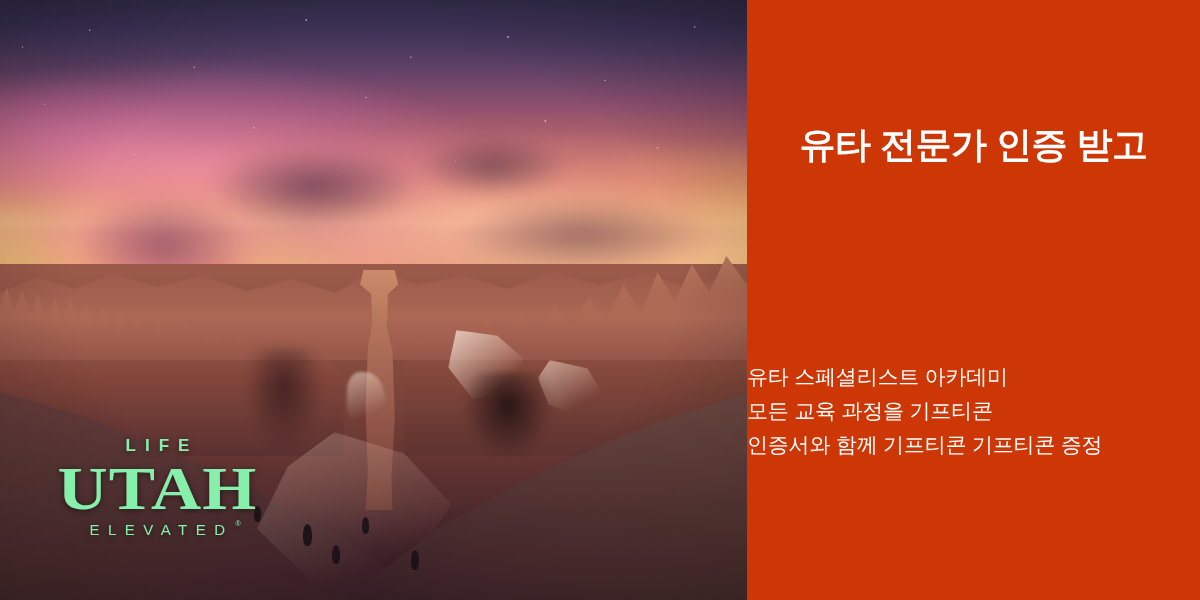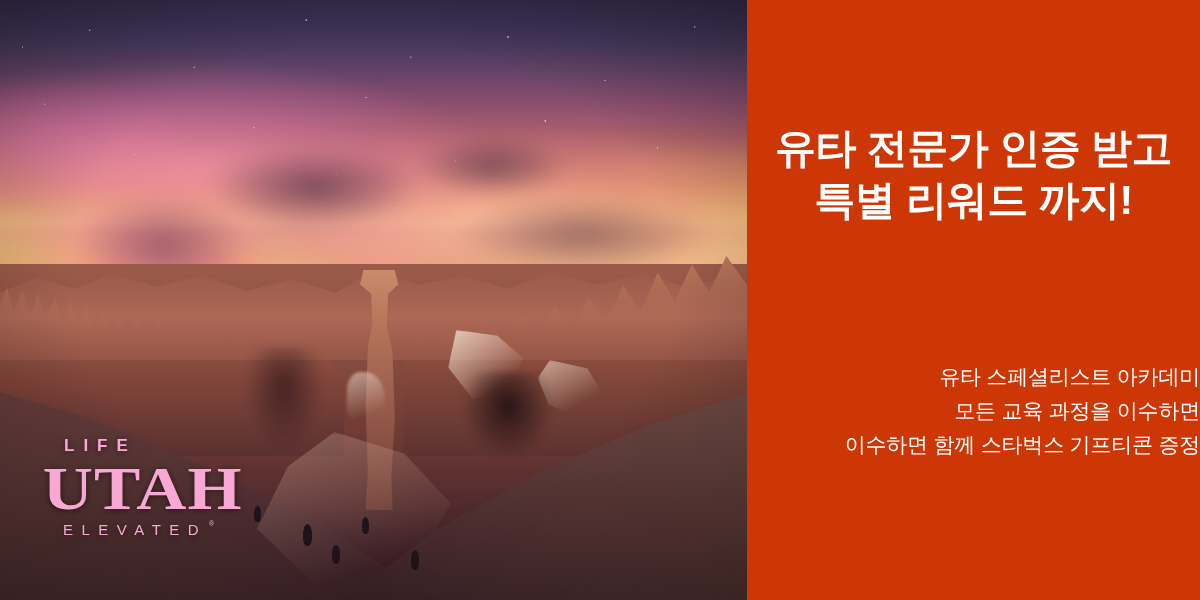--- a/index.html
+++ b/index.html
@@ -152,37 +152,37 @@
   .t2{left:44.5%;bottom:6%;width:8px;height:19px;}
   .t3{left:48.5%;bottom:11%;width:7px;height:17px;}
   .t4{left:55%;bottom:5%;width:8px;height:20px;}
   .t5{left:34%;bottom:13%;width:7px;height:16px;}
 
   .photo-vig{position:absolute;inset:0;pointer-events:none;
     background:radial-gradient(ellipse 78% 74% at 50% 46%,rgba(0,0,0,0) 52%,rgba(0,0,0,.34) 100%);}
 
   
   .logo{position:absolute;left:55px;top:437px;width:205px;
-    text-align:left;color:#f9a8d4;filter:drop-shadow(0 1px 3px rgba(0,0,0,.55));}
+    text-align:center;color:#86efac;filter:drop-shadow(0 1px 3px rgba(0,0,0,.55));}
   .logo-life{font-size:17px;font-weight:bold;letter-spacing:9px;
     line-height:1;padding-left:9px;}
   .logo-utah{font-family:"Liberation Serif","DejaVu Serif",serif;
     font-weight:bold;font-size:62px;line-height:.96;letter-spacing:1px;
     margin:5px 0 2px;transform:scaleX(1.12);}
   .logo-elev{font-size:15px;font-weight:normal;letter-spacing:8.5px;
     line-height:1;padding-left:8px;position:relative;display:inline-block;}
   .logo-tm{position:absolute;right:-7px;top:-2px;font-size:7px;letter-spacing:0;}
 
   
   .panel{position:relative;width:453px;height:600px;background:#cc3705;
     color:#fff;}
   .headline{position:absolute;left:0;right:0;top:122px;text-align:center;
-    font-size:41px;font-weight:bold;line-height:1.28;letter-spacing:-.5px;}
+    font-size:36px;font-weight:bold;line-height:1.28;letter-spacing:-.5px;}
   .headline div{white-space:nowrap;}
-  .subcopy{position:absolute;left:0;right:0;top:360px;text-align:right;
+  .subcopy{position:absolute;left:0;right:0;top:360px;text-align:left;
     font-size:21px;font-weight:normal;line-height:1.62;letter-spacing:-.2px;}
   .subcopy div{white-space:nowrap;}
 </style>
 </head>
 <body>
 
 <div class="banner">
 
   <div class="photo">
     <div class="sky-base"></div>
@@ -217,22 +217,21 @@
     <div class="logo">
       <div class="logo-life">LIFE</div>
       <div class="logo-utah">UTAH</div>
       <div class="logo-elev"><span>ELEVATED</span><span class="logo-tm">®</span></div>
     </div>
   </div>
 
   <div class="panel">
     <div class="headline">
       <div>유타 전문가 인증 받고</div>
-      <div>특별 리워드 까지!</div>
     </div>
     <div class="subcopy">
       <div>유타 스페셜리스트 아카데미</div>
-      <div>모든 교육 과정을 이수하면</div>
-      <div>이수하면 함께 스타벅스 기프티콘 증정</div>
+      <div>모든 교육 과정을 기프티콘</div>
+      <div>인증서와 함께 기프티콘 기프티콘 증정</div>
     </div>
   </div>
 
 </div>
 
 </body></html>

